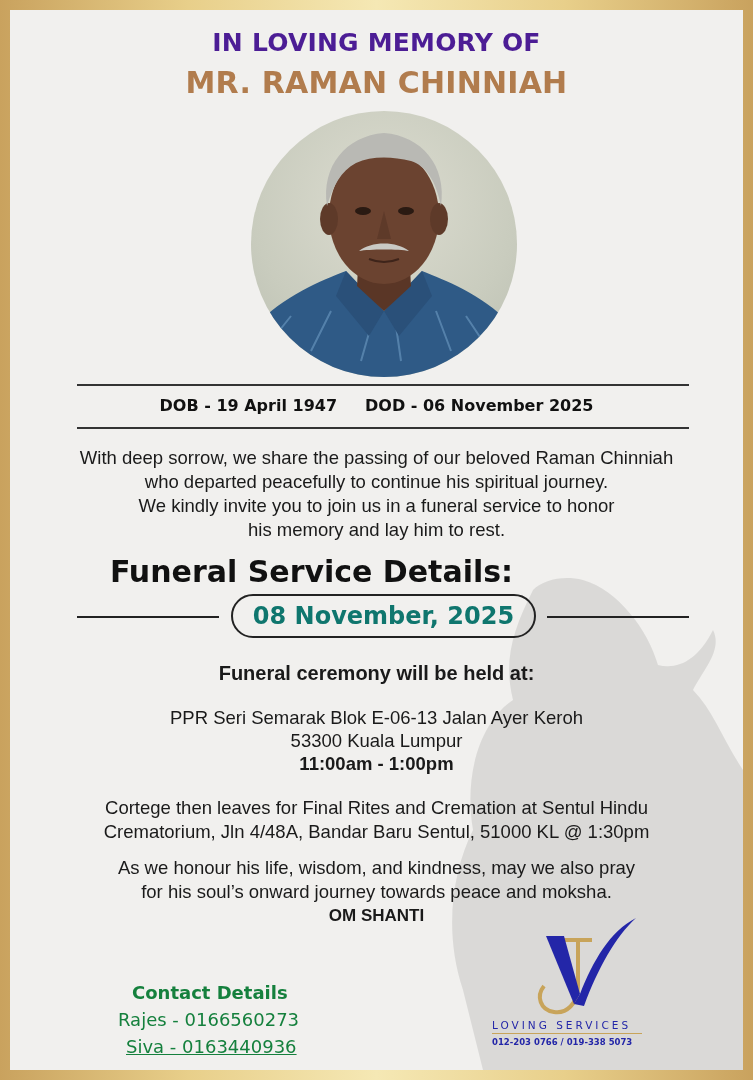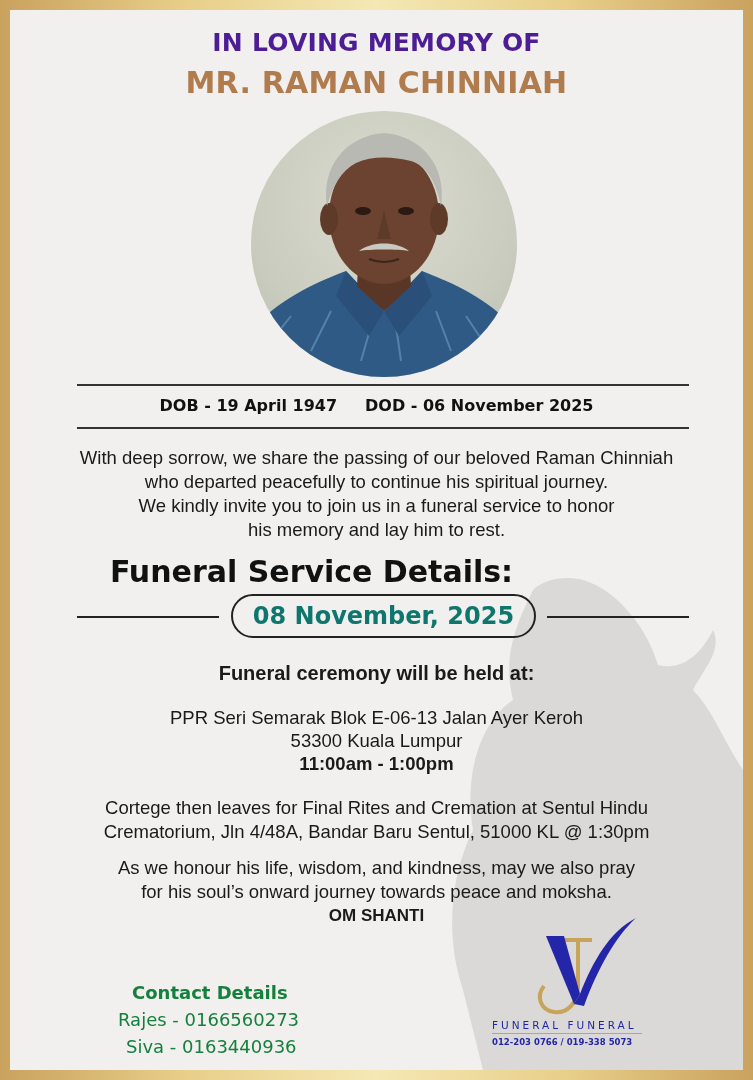--- a/index.html
+++ b/index.html
@@ -74,21 +74,21 @@
     .cortege { top: 786px; font-size: 18.5px; line-height: 24px; }
     .honour { top: 846px; font-size: 18.5px; line-height: 24px; }
     .honour .om { font-weight: bold; font-size: 17px; }
 
     .contact {
       position: absolute; left: 108px; top: 936px; width: 220px;
       font-family: "DejaVu Sans", sans-serif; color: #15803d; margin-top: 36px;
     }
     .contact-title { font-weight: bold; font-size: 18px; padding-left: 14px; margin-bottom: 3px; }
     .contact-line { font-size: 18px; line-height: 27px; }
-    .contact-line.second { padding-left: 8px; }
+    .contact-line.second { padding-left: 8px; text-decoration: underline; }
 
     .logo { position: absolute; left: 478px; top: 896px; width: 180px; height: 150px; }
     .logo-brand {
       position: absolute; left: 4px; top: 113px; width: 170px;
       font-family: "DejaVu Sans", sans-serif; font-size: 10.5px; color: #2326a8;
       letter-spacing: 3px; white-space: nowrap;
     }
     .logo-line { position: absolute; left: 4px; top: 127px; width: 150px; height: 1px; background: #c8a45a; }
     .logo-phone {
       position: absolute; left: 4px; top: 131px; width: 175px;
@@ -185,18 +185,18 @@
   </div>
 
   <div class="logo">
     <svg width="180" height="112" viewBox="0 0 180 112">
 
       <path d="M68 34 L104 34 M90 34 L90 80 C90 98 78 108 66 106 C52 104 48 90 56 80" stroke="#c8a45a" stroke-width="4" fill="none"></path>
 
       <path d="M58 30 L76 30 L92 88 L86 98 Z" fill="#2326a8"></path>
       <path d="M86 98 L92 88 C105 55 122 25 148 12 C128 30 110 62 96 100 Z" fill="#2326a8"></path>
     </svg>
-    <div class="logo-brand">FUNERAL FUNERAL</div>
+    <div class="logo-brand">LOVING SERVICES</div>
     <div class="logo-line"></div>
     <div class="logo-phone">012-203 0766 / 019-338 5073</div>
   </div>
 
 </div>
 
 </body></html>

